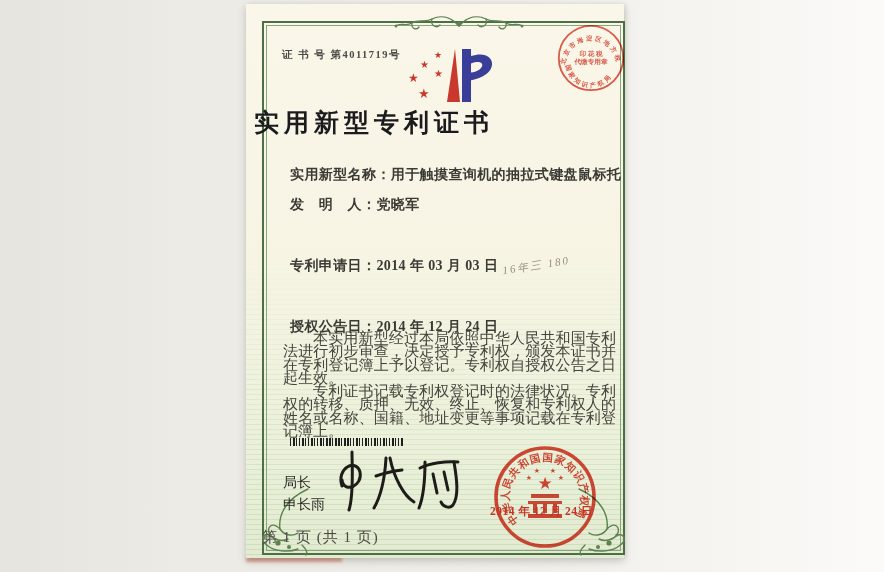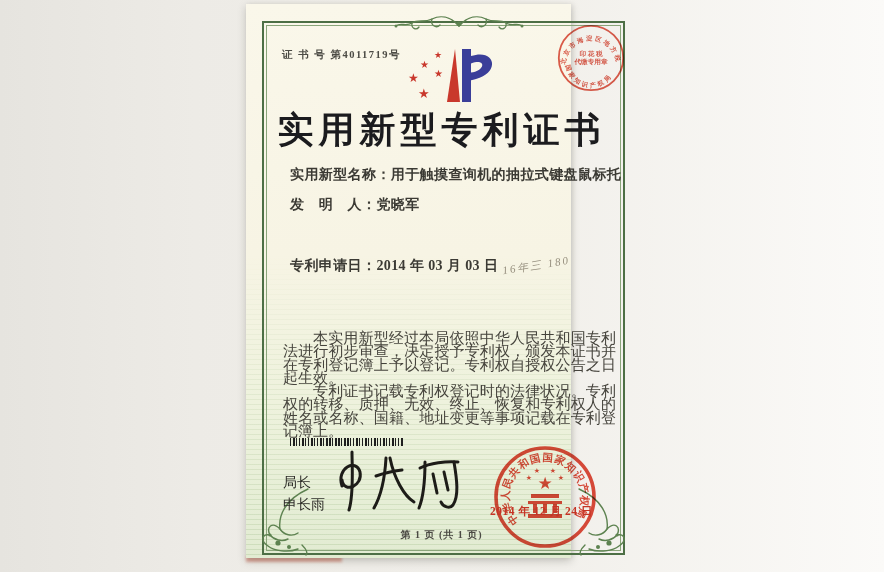--- a/index.html
+++ b/index.html
@@ -4,21 +4,21 @@
 <style>
   html,body{margin:0;padding:0;}
   body{
     width:884px;height:572px;overflow:hidden;
     font-family:"Liberation Serif","DejaVu Serif",serif;
     background:linear-gradient(90deg,#e6e4df 0%,#edebe6 22%,#f1efea 60%,#fbfaf8 100%);
   }
   .stage{position:relative;width:884px;height:572px;}
   
   .page{
-    position:absolute;left:246px;top:4px;width:325px;height:554px;
+    position:absolute;left:246px;top:4px;width:378px;height:554px;
     background:linear-gradient(180deg,#faf7ea 0%,#f7f4e4 45%,#eef2dd 72%,#e6eed6 90%,#e2ebd2 100%);
     box-shadow:0 3px 8px rgba(60,60,50,.25),2px 0 4px rgba(60,60,50,.08);
   }
   .page-pattern{
     position:absolute;inset:0;pointer-events:none;
     background:repeating-linear-gradient(180deg,rgba(122,162,96,.20) 0 1px,rgba(122,162,96,0) 1px 5px);
     -webkit-mask-image:linear-gradient(180deg,transparent 0 45%,rgba(0,0,0,.55) 70%,#000 100%);
     mask-image:linear-gradient(180deg,transparent 0 45%,rgba(0,0,0,.55) 70%,#000 100%);
   }
   .red-sliver{position:absolute;left:0;top:554px;width:96px;height:6px;background:#d17e6c;filter:blur(1.5px);opacity:.65;}
@@ -32,22 +32,22 @@
   .corner{position:absolute;width:54px;height:72px;}
   .corner.bl{left:-6px;bottom:-4px;}
   .corner.br{right:-6px;bottom:-4px;transform:scaleX(-1);}
   
   .cert-no{
     position:absolute;left:36px;top:44px;font-size:10.5px;letter-spacing:1.5px;
     color:#4c4b45;font-weight:600;
   }
   .logo{position:absolute;left:152px;top:40px;width:108px;height:62px;}
   .title{
-    position:absolute;left:16px;top:102px;width:359px;text-align:center;
-    font-size:36px;font-weight:700;letter-spacing:5px;color:#1b1b1e;
+    position:absolute;left:8px;top:102px;width:359px;text-align:left;
+    font-size:25px;font-weight:700;letter-spacing:5px;color:#1b1b1e;
   }
   
   .field{position:absolute;left:44px;font-size:14px;font-weight:700;color:#3b3a34;letter-spacing:.4px;white-space:nowrap;}
   .f0{top:162px;} .f1{top:192px;} .f2{top:222px;} .f3{top:253px;} .f4{top:285px;} .f5{top:314px;}
   .pencil-note{
     position:absolute;left:256px;top:254px;font-size:11px;color:#948d7c;
     transform:rotate(-9deg);letter-spacing:2px;font-style:italic;
   }
   
   .paras{position:absolute;left:37px;top:328px;width:333px;color:#45433c;}
@@ -58,22 +58,22 @@
     background:repeating-linear-gradient(90deg,#1f1f1f 0 1.5px,transparent 1.5px 3px,#1f1f1f 3px 5px,transparent 5px 6px,#1f1f1f 6px 6.8px,transparent 6.8px 9px);
   }
   .officer{position:absolute;left:37px;top:468px;font-size:14px;font-weight:400;color:#2d2c28;line-height:22px;}
   .signature{position:absolute;left:78px;top:442px;width:145px;height:72px;}
   .seal{position:absolute;left:246px;top:440px;width:106px;height:106px;opacity:.9;mix-blend-mode:multiply;}
   .seal-date{
     position:absolute;left:244px;top:500px;width:150px;font-size:11.5px;font-weight:600;
     color:#c53425;letter-spacing:.5px;white-space:nowrap;
   }
   .footer{
-    position:absolute;left:16px;top:524px;width:359px;text-align:center;
-    font-size:10px;letter-spacing:1px;color:#4b4a44;font-weight:700;
+    position:absolute;left:16px;top:524px;width:359px;text-align:left;
+    font-size:15px;letter-spacing:1px;color:#4b4a44;font-weight:400;
   }
   
   .tax-stamp{position:absolute;left:310px;top:19px;width:70px;height:70px;opacity:.85;mix-blend-mode:multiply;}
   svg text{font-family:"Liberation Serif","DejaVu Serif",serif;}
 </style>
 </head>
 <body>
 
 <div class="stage">
   <div class="red-sliver" style="position:absolute;left:246px;top:556px;"></div>
@@ -161,20 +161,23 @@
     <div class="title">实用新型专利证书</div>
 
     <div class="field f0">
       <span>实用新型名称：</span><span>用于触摸查询机的抽拉式键盘鼠标托</span>
     </div>
     <div class="field f1">
       <span>发　明　人：</span><span>党晓军</span>
     </div>
     <div class="field f3">
       <span>专利申请日：</span><span>2014 年 03 月 03 日</span>
+    </div>
+    <div class="field f5">
+      <span>授权公告日：</span><span>2014 年 12 月 24 日</span>
     </div>
 
     <div class="pencil-note">16年三 180</div>
 
     <div class="paras">
       <p>本实用新型经过本局依照中华人民共和国专利法进行初步审查，决定授予专利权，颁发本证书并在专利登记簿上予以登记。专利权自授权公告之日起生效。</p>
       <p>专利证书记载专利权登记时的法律状况。专利权的转移、质押、无效、终止、恢复和专利权人的姓名或名称、国籍、地址变更等事项记载在专利登记簿上。</p>
     </div>
 
     <div class="barcode"></div>

